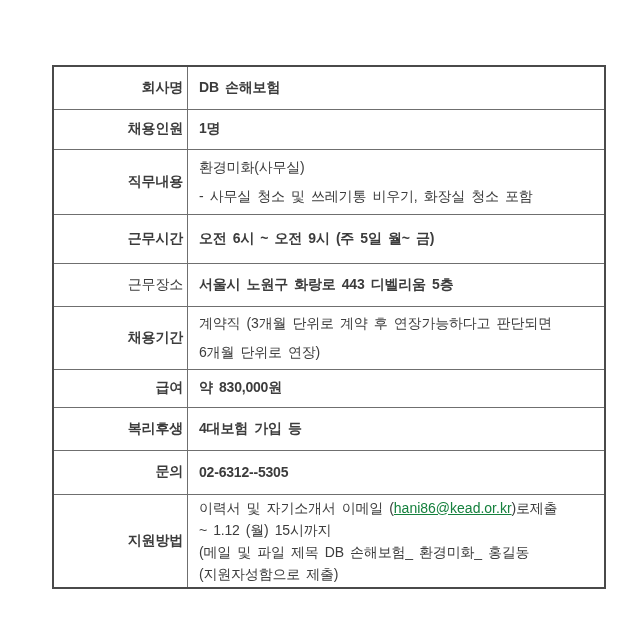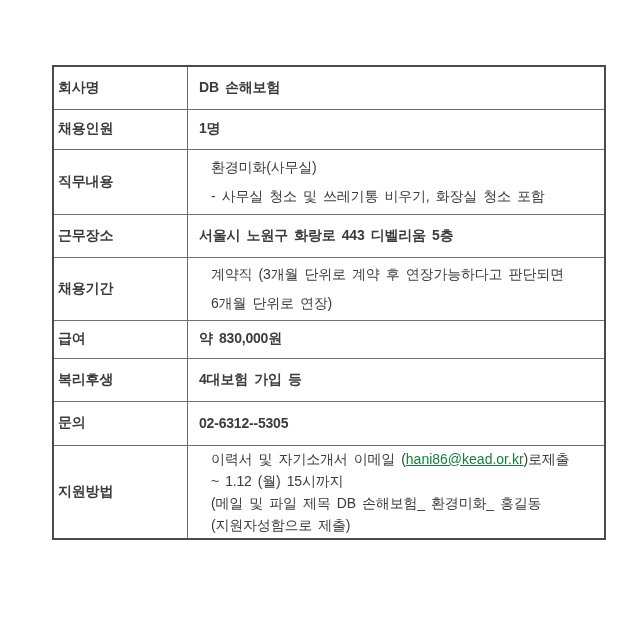--- a/index.html
+++ b/index.html
@@ -31,36 +31,35 @@
   table.job-table td {
     border: 1px solid #6f6f6f;
     vertical-align: middle;
     font-size: 14px;
     letter-spacing: -0.2px;
     word-spacing: 2.5px;
     overflow: hidden;
   }
   td.label {
     width: 125px;
-    text-align: left;
+    text-align: right;
     font-weight: bold;
     padding: 8px 4px;
   }
   tr.plain-label td.label {
-    font-weight: bold;
+    font-weight: normal;
   }
   td.value {
     width: 401px;
     text-align: left;
     padding: 2px 4px 2px 11px;
   }
   td.value .line {
     white-space: nowrap;
     line-height: 29px;
-    margin-left: 12px;
   }
   td.value .line-single {
     white-space: nowrap;
     font-weight: bold;
   }
   tr.r9 td.value .line {
     line-height: 22px;
   }
   
   tr.r0 { height: 43px; }
@@ -96,20 +95,24 @@
           <td class="label">채용인원</td>
           <td class="value"><span class="line-single">1명</span></td>
         </tr>
         <tr class="r2">
           <td class="label">직무내용</td>
           <td class="value">
             <div class="line">환경미화(사무실)</div>
             <div class="line">- 사무실 청소 및 쓰레기통 비우기, 화장실 청소 포함</div>
           </td>
         </tr>
+        <tr class="r3">
+          <td class="label">근무시간</td>
+          <td class="value"><span class="line-single">오전 6시 ~ 오전 9시 (주 5일 월~ 금)</span></td>
+        </tr>
         <tr class="r4 plain-label">
           <td class="label">근무장소</td>
           <td class="value"><span class="line-single">서울시 노원구 화랑로 443 디벨리움 5층</span></td>
         </tr>
         <tr class="r5">
           <td class="label">채용기간</td>
           <td class="value">
             <div class="line">계약직 (3개월 단위로 계약 후 연장가능하다고 판단되면</div>
             <div class="line">6개월 단위로 연장)</div>
           </td>

